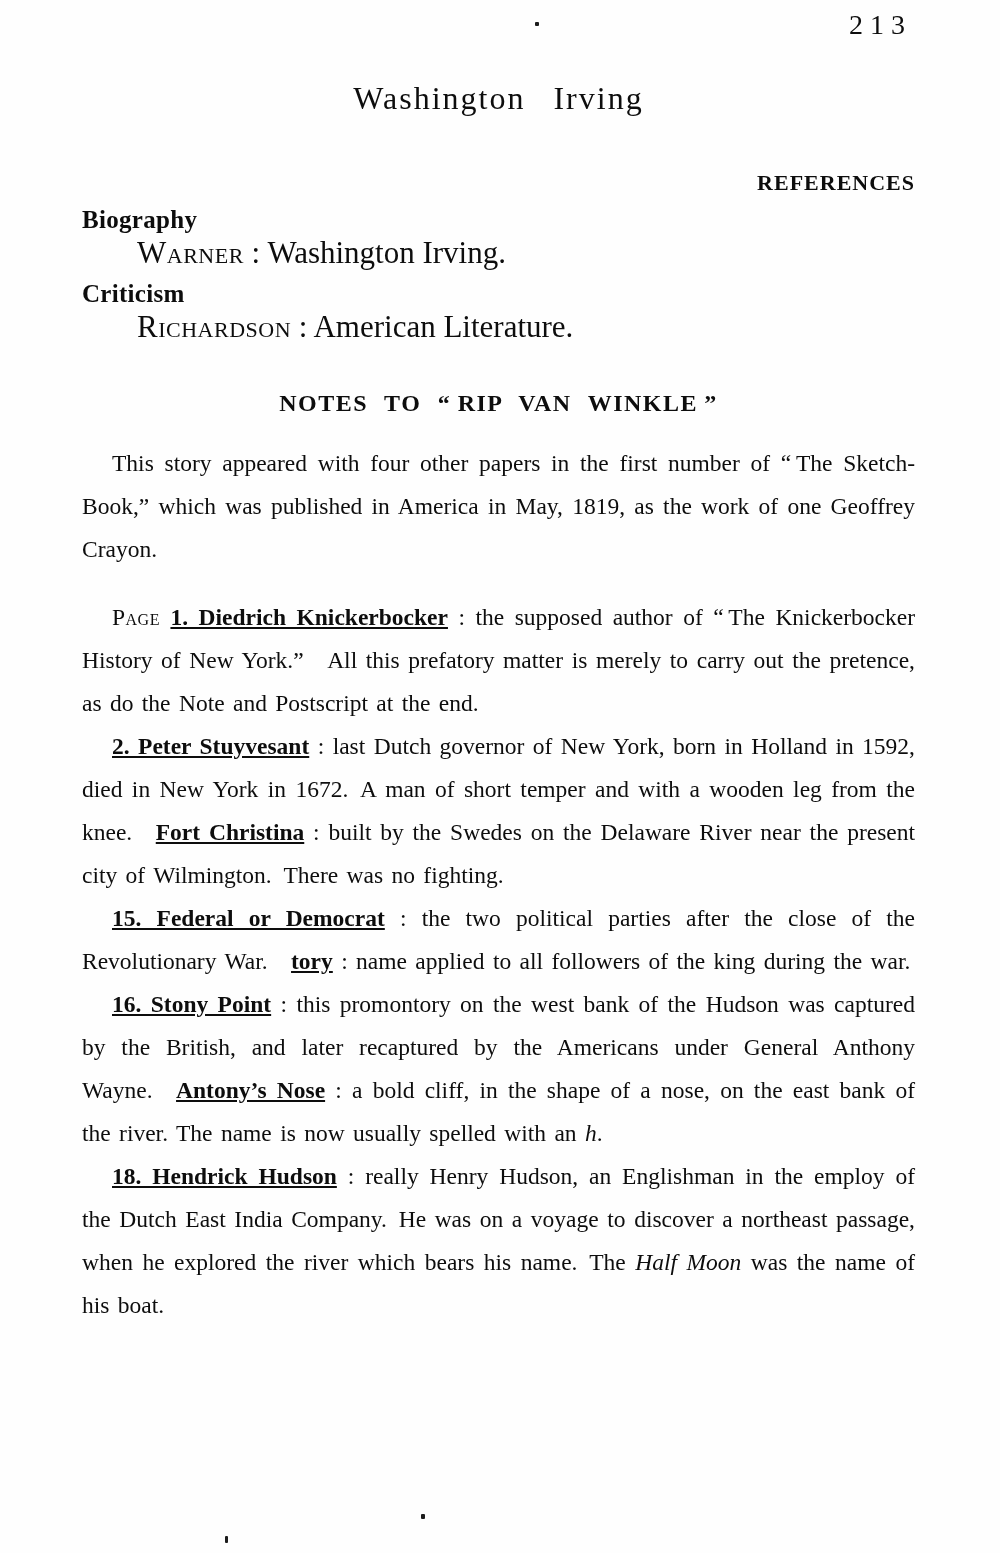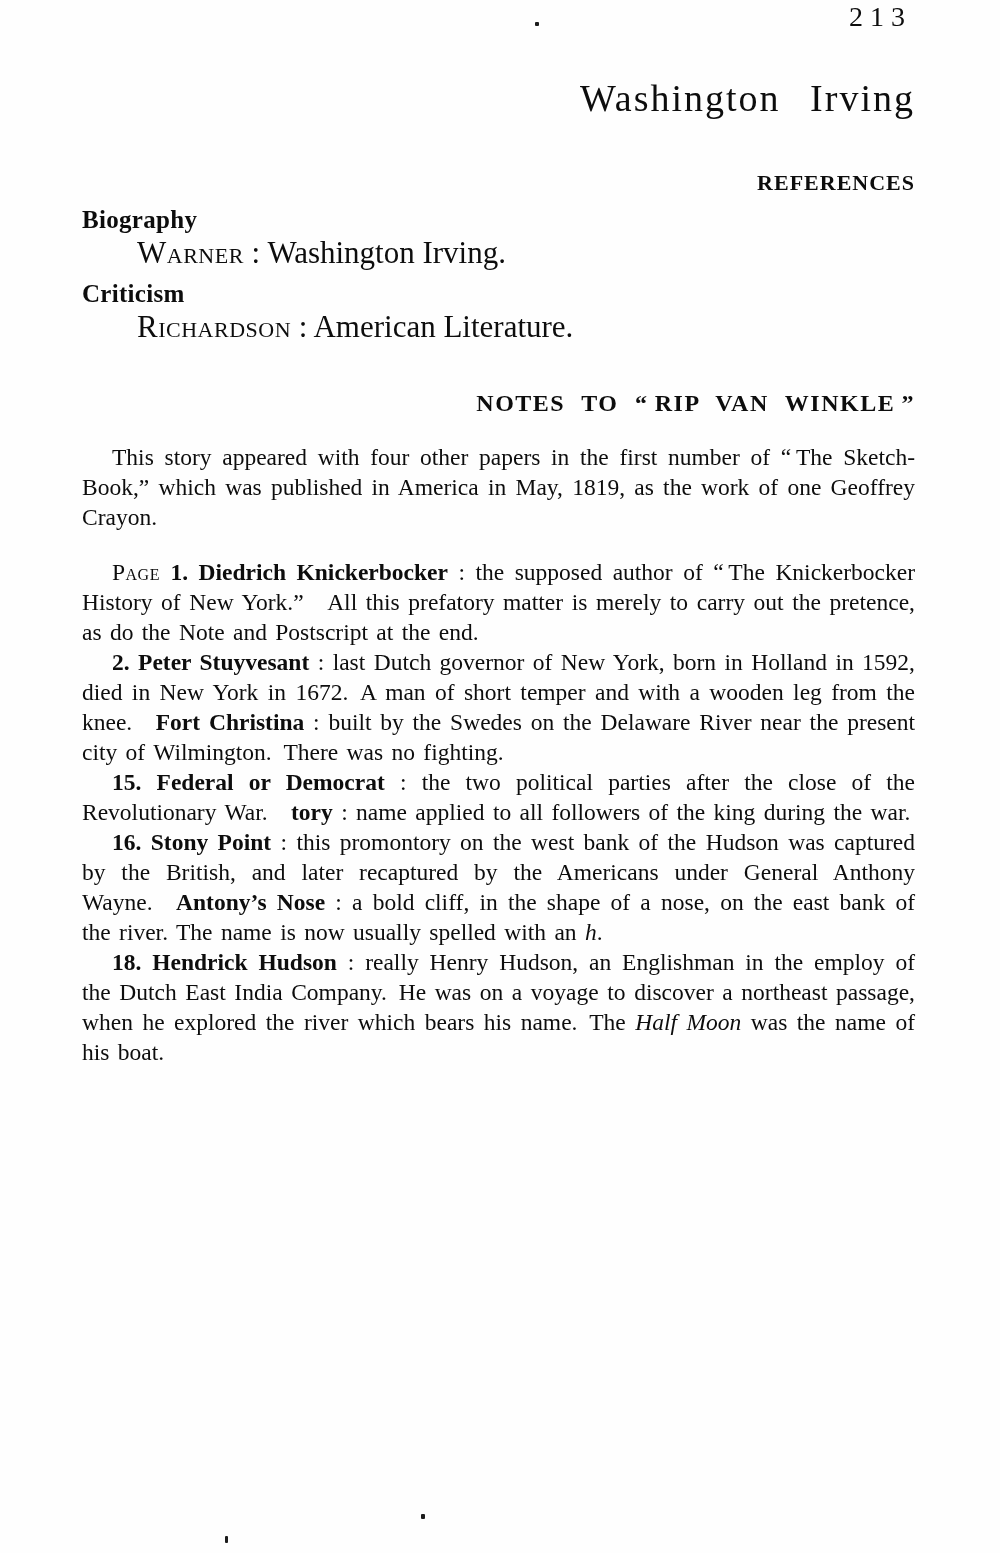--- a/index.html
+++ b/index.html
@@ -9,54 +9,54 @@
     height: 1553px;
     background: #fefefe;
     color: #0d0d0d;
     font-family: "Liberation Serif", "DejaVu Serif", serif;
     overflow: hidden;
   }
   .content { padding: 0 85px 0 82px; }
 
   .header { position: relative; padding-top: 74px; height: 50px; }
   .header-title {
-    display: block; text-align: right;
-    font-size: 38px; letter-spacing: 2px; word-spacing: 18px;
+    display: block; text-align: center;
+    font-size: 32px; letter-spacing: 2px; word-spacing: 18px;
     line-height: 48px;
   }
   .page-number {
-    position: absolute; right: 3px; top: 0;
+    position: absolute; right: 3px; top: 8px;
     font-size: 28px; letter-spacing: 7px; line-height: 34px;
     font-feature-settings: "onum";
   }
 
   .refs-heading {
     margin-top: 46px; text-align: right;
     font-size: 22px; font-weight: bold; letter-spacing: 1px; line-height: 26px;
   }
   .section-heading {
     margin-top: 9px; font-size: 25px; font-weight: bold; line-height: 30px;
     letter-spacing: 0.3px;
   }
   .entry { margin-left: 55px; font-size: 31px; line-height: 35px; }
 
   .notes-heading {
-    margin-top: 44px; text-align: right;
+    margin-top: 44px; text-align: center;
     font-size: 24px; font-weight: bold; letter-spacing: 1.5px; word-spacing: 9px;
     line-height: 30px;
   }
 
   .para {
-    margin: 0; font-size: 23.5px; line-height: 30px;
+    margin: 0; font-size: 23.5px; line-height: 43px;
     text-align: justify; text-indent: 30px; word-spacing: 2.5px;
   }
   .intro { margin-top: 24px; margin-bottom: 25px; }
 
   .seg-n { font-weight: normal; }
-  .seg-b { font-weight: bold; }
+  .seg-b { font-weight: bold; text-decoration: underline; }
   .seg-i { font-style: italic; }
   .seg-sc { font-variant: small-caps; letter-spacing: 0.5px; }
 
   .speck { position: absolute; background: #1c1c1c; border-radius: 1px; }
   .speck-top { left: 535px; top: 22px; width: 4px; height: 4px; }
   .speck-bottom-1 { left: 421px; top: 1514px; width: 4px; height: 5px; }
   .speck-bottom-2 { left: 225px; top: 1536px; width: 3px; height: 7px; }
 </style>
 </head>
 <body>

